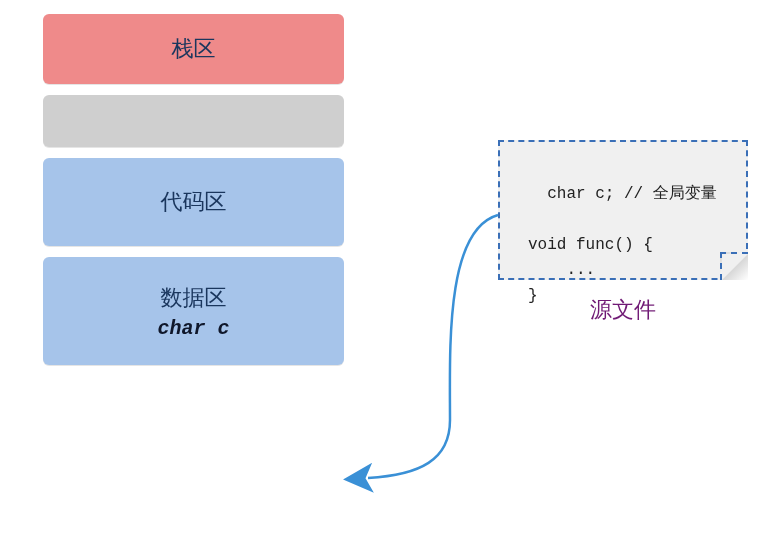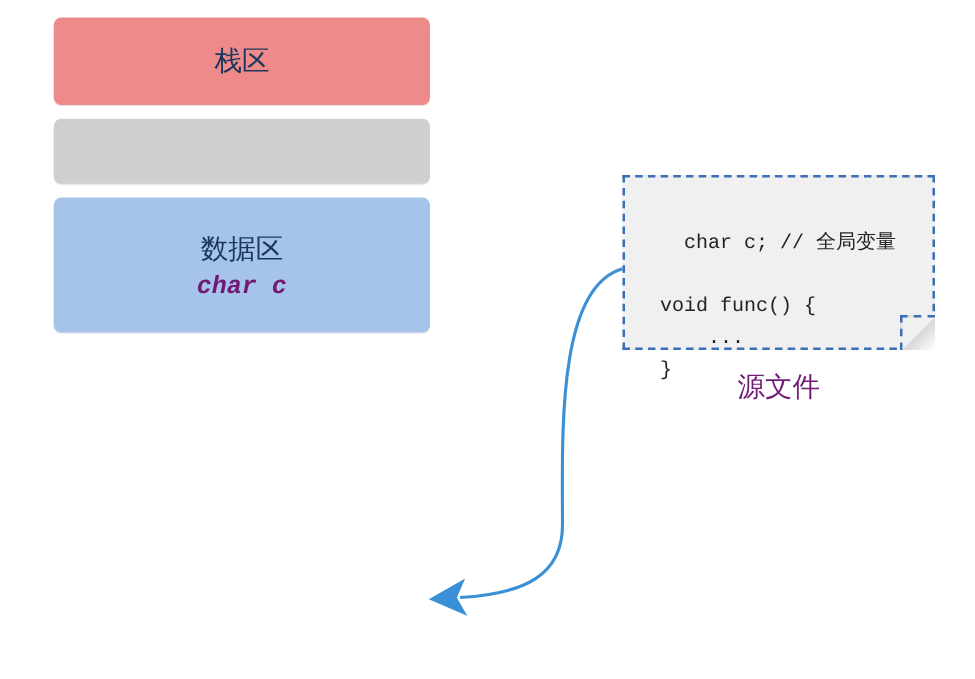--- a/index.html
+++ b/index.html
@@ -32,21 +32,21 @@
   }
   .region.stack { background: #ef8a8a; height: 70px; }
   .region.gap { background: #cfcfcf; height: 52px; }
   .region.heap { background: #a6c4ea; height: 120px; }
   .region.code { background: #a6c4ea; height: 88px; }
   .region.data { background: #a6c4ea; height: 108px; }
   .data-var {
     font-family: "Courier New", monospace;
     font-style: italic;
     font-weight: bold;
-    color: #701a75;
+    color: #0f172a;
     font-size: 20px;
     margin-top: 4px;
   }
   .source-box {
     position: absolute;
     left: 498px;
     top: 140px;
     width: 250px;
     height: 140px;
     background: #f0f0f0;
@@ -89,20 +89,23 @@
 </head>
 <body>
 
 <div class="memory-stack">
   <div class="region stack">
     <span>栈区</span>
   </div>
   <div class="region gap">
     <span></span>
   </div>
+  <div class="region code">
+    <span>代码区</span>
+  </div>
   <div class="region data">
     <span>数据区</span>
     <span class="data-var">char c</span>
   </div>
 </div>
 
 <div class="source-box">
   <span>char c; // 全局变量
 
 void func() {

